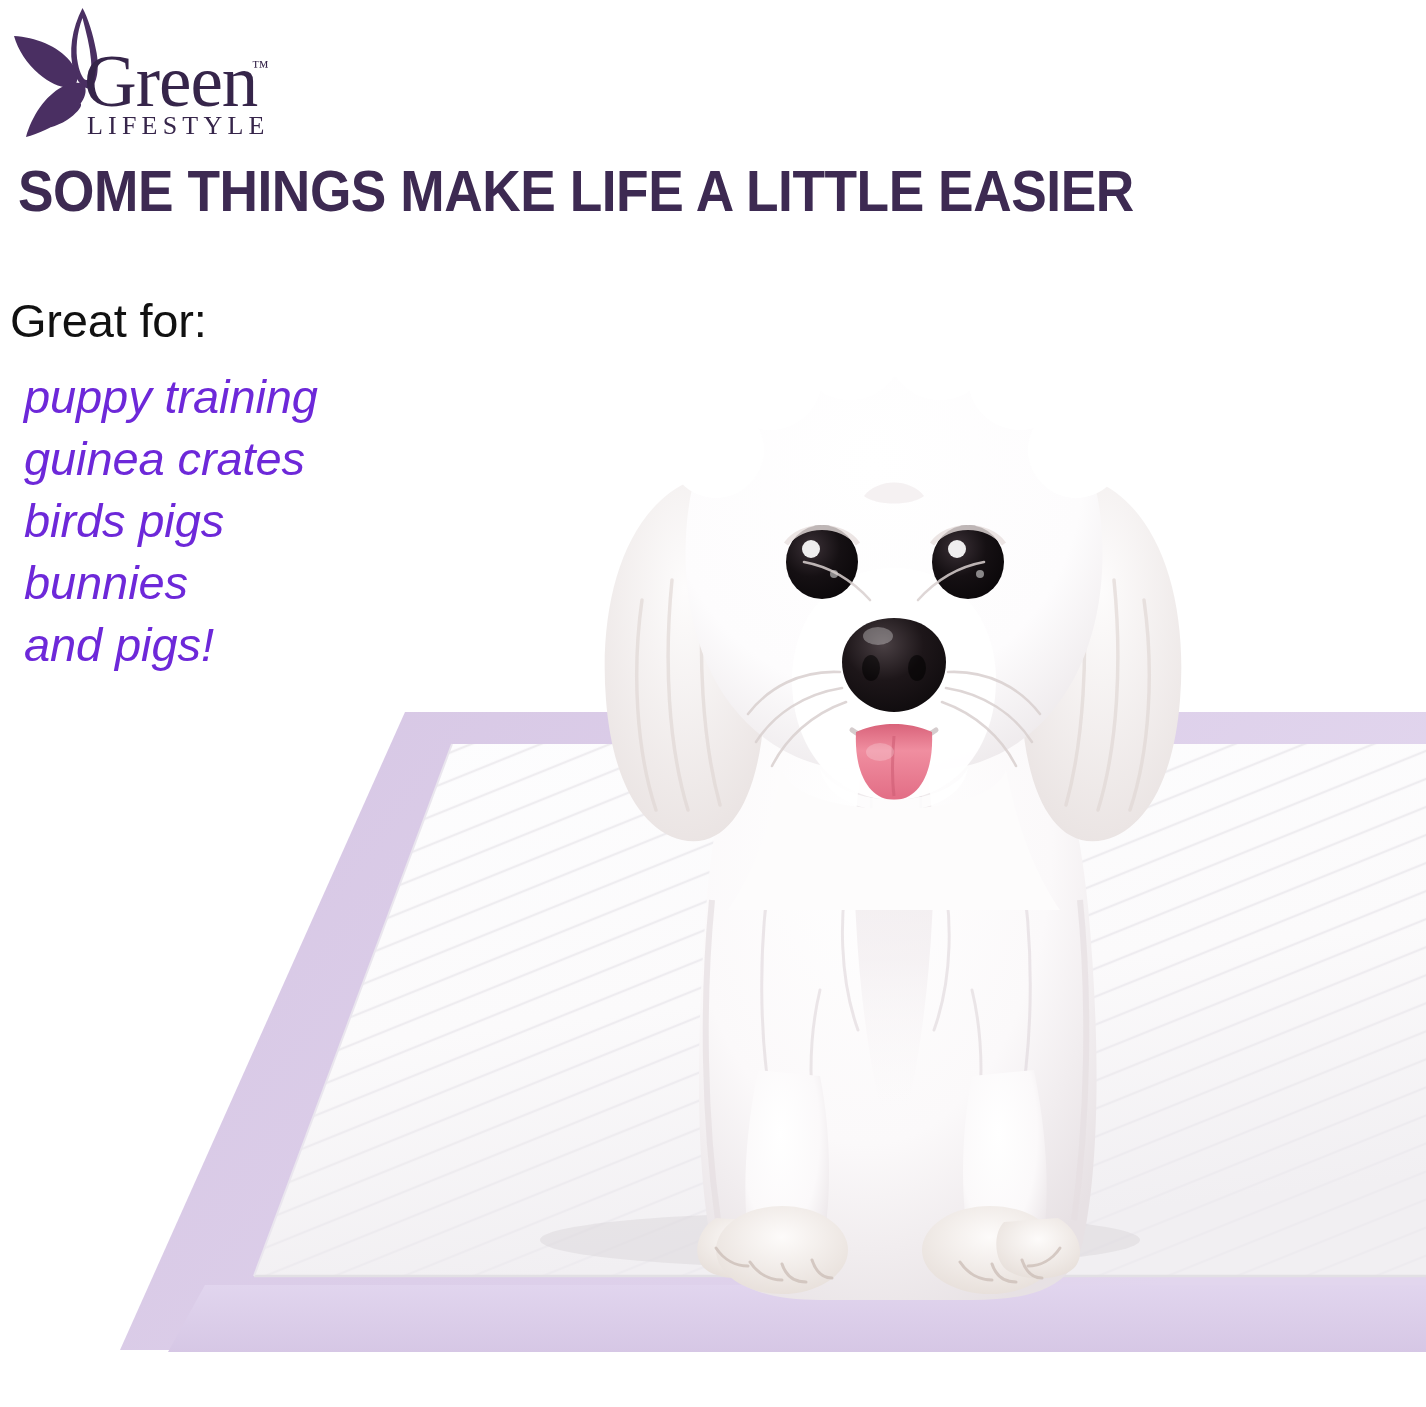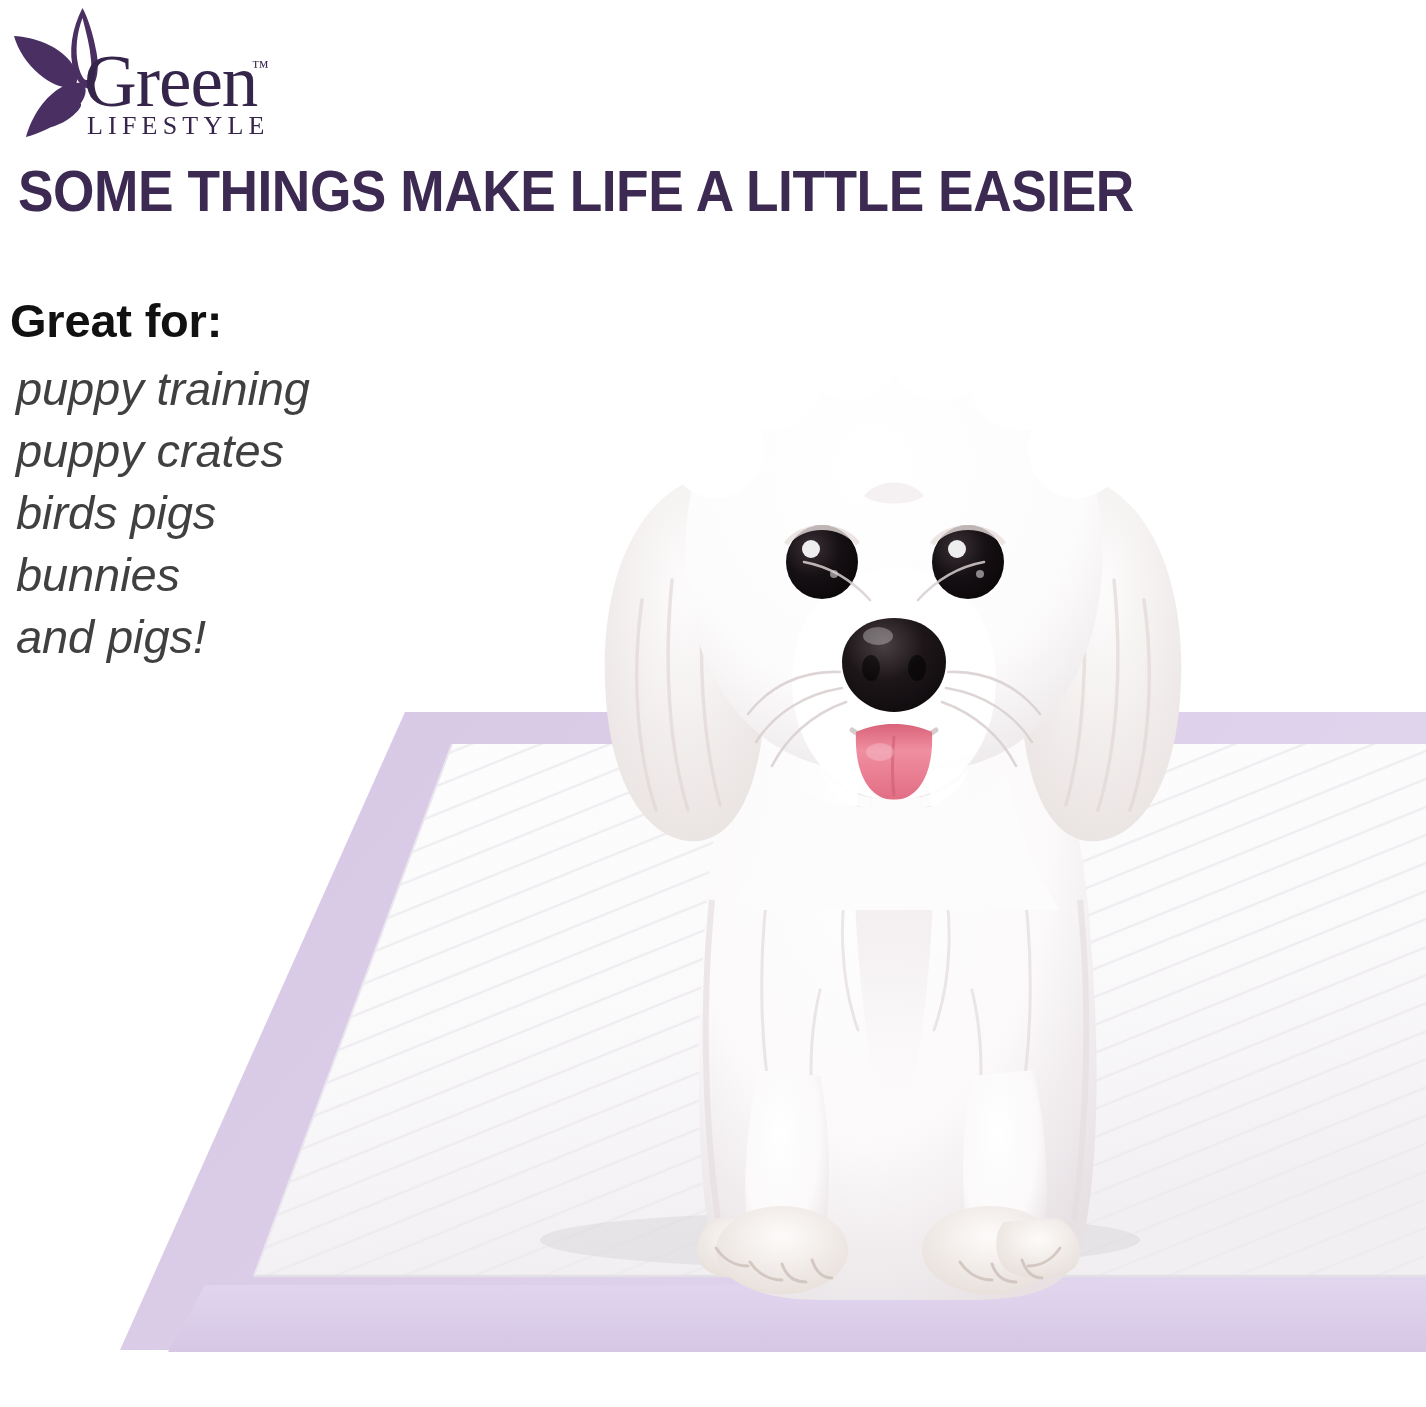--- a/index.html
+++ b/index.html
@@ -36,31 +36,31 @@
     transform:scaleX(0.935);
     transform-origin:left top;
     white-space:nowrap;
   }
 
   
   #great-for{
     position:absolute;
     left:10px; top:293px;
     color:#111111;
-    font-weight:700;
+    font-weight:400;
     font-size:47px;
     line-height:56px;
     letter-spacing:-0.2px;
   }
   #benefit-list{
     position:absolute;
     left:8px; top:350px;
-    margin:8px; padding:0;
+    margin:16px; padding:0;
     list-style:none;
-    color:#404040;
+    color:#6d28d9;
     font-style:italic;
     font-weight:400;
     font-size:47px;
     line-height:62px;
     letter-spacing:-0.1px;
   }
   #benefit-list li{white-space:nowrap;}
 
   
   #pad-wrap{
@@ -103,21 +103,21 @@
       </g>
     </svg>
   </div>
 
   <div id="headline">SOME THINGS MAKE LIFE A LITTLE EASIER</div>
 
   <div id="great-for">Great for:</div>
 
   <ul id="benefit-list">
     <li>puppy training</li>
-    <li>puppy crates</li>
+    <li>guinea crates</li>
     <li>birds pigs</li>
     <li>bunnies</li>
     <li>and pigs!</li>
   </ul>
 
   <div id="pad-wrap">
     <svg viewBox="0 0 1426 767" xmlns="http://www.w3.org/2000/svg" aria-hidden="true">
       <defs>
         <linearGradient id="padFace" x1="0" y1="0" x2="0.25" y2="1">
           <stop offset="0" stop-color="#fdfdfe"></stop>

